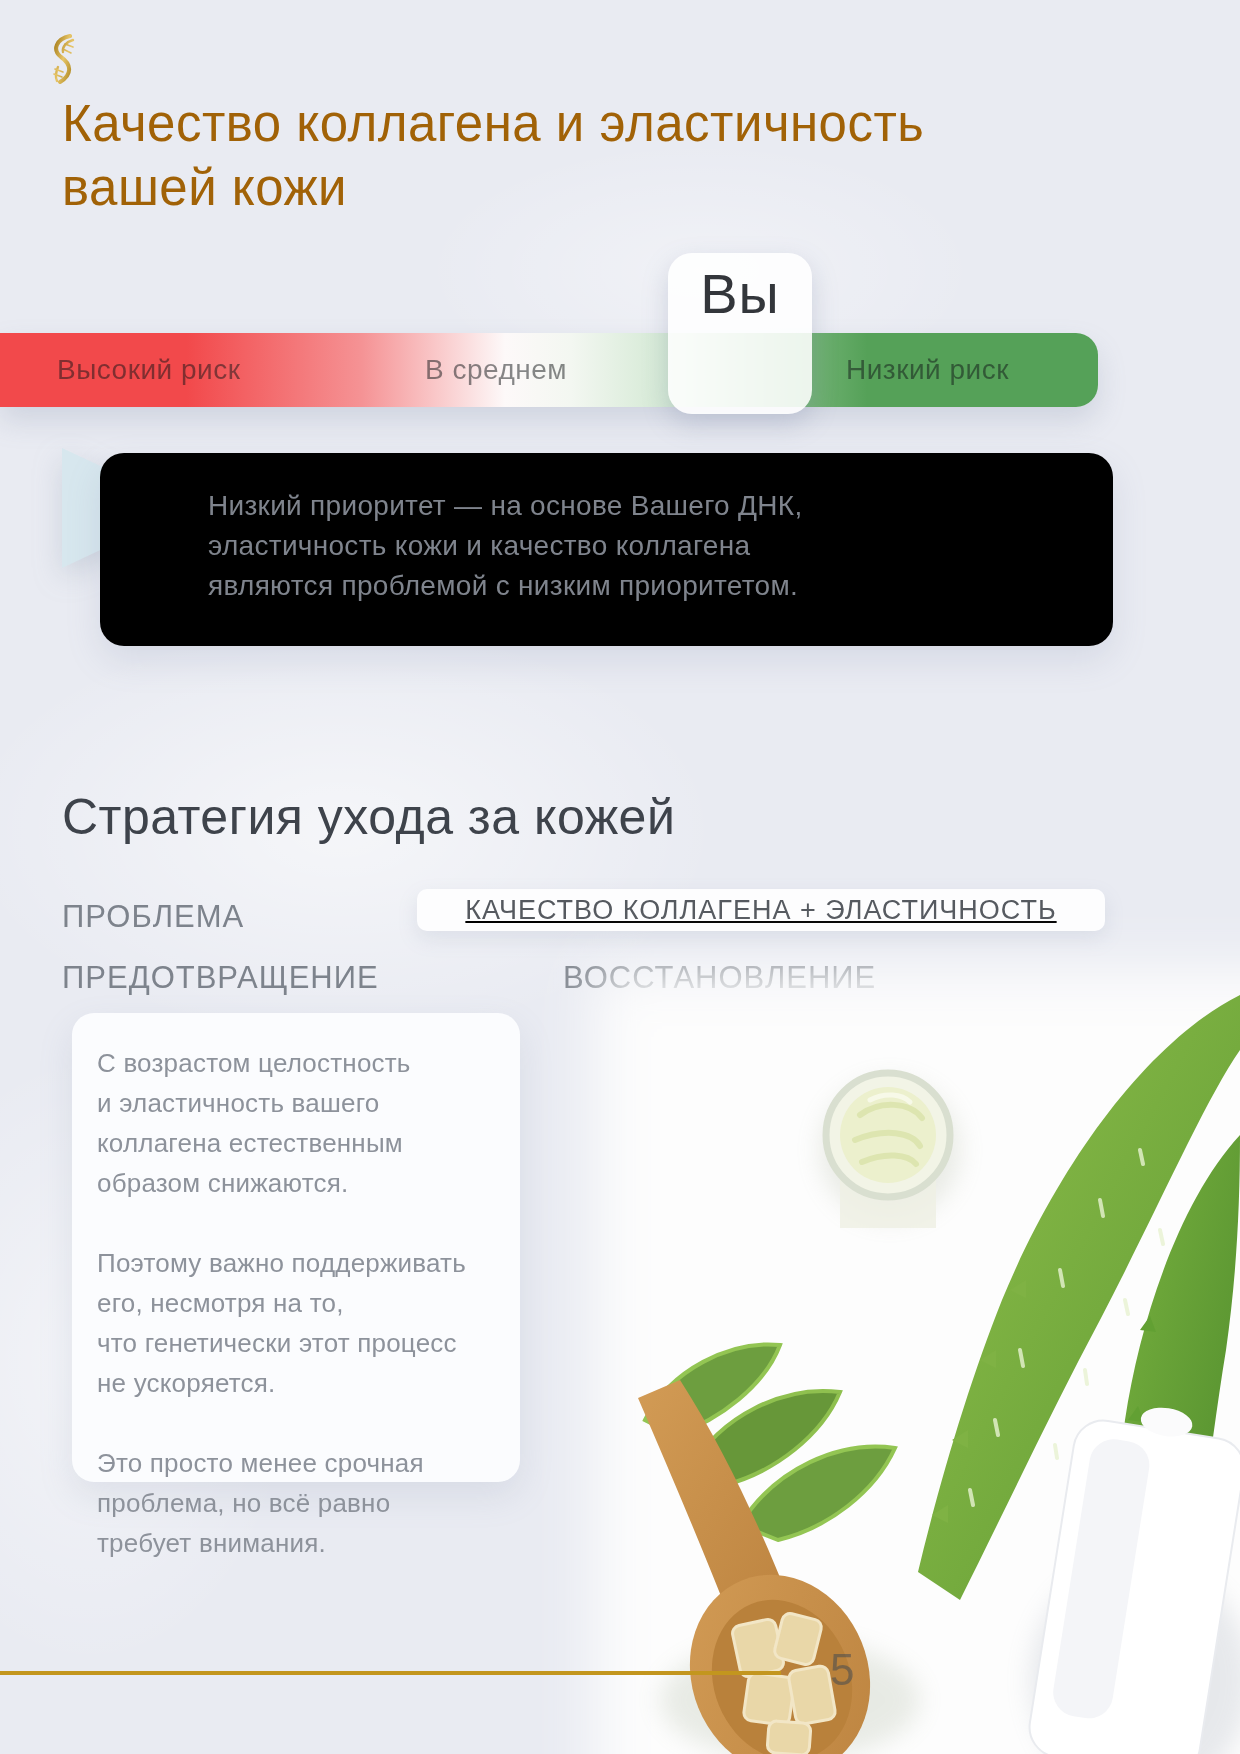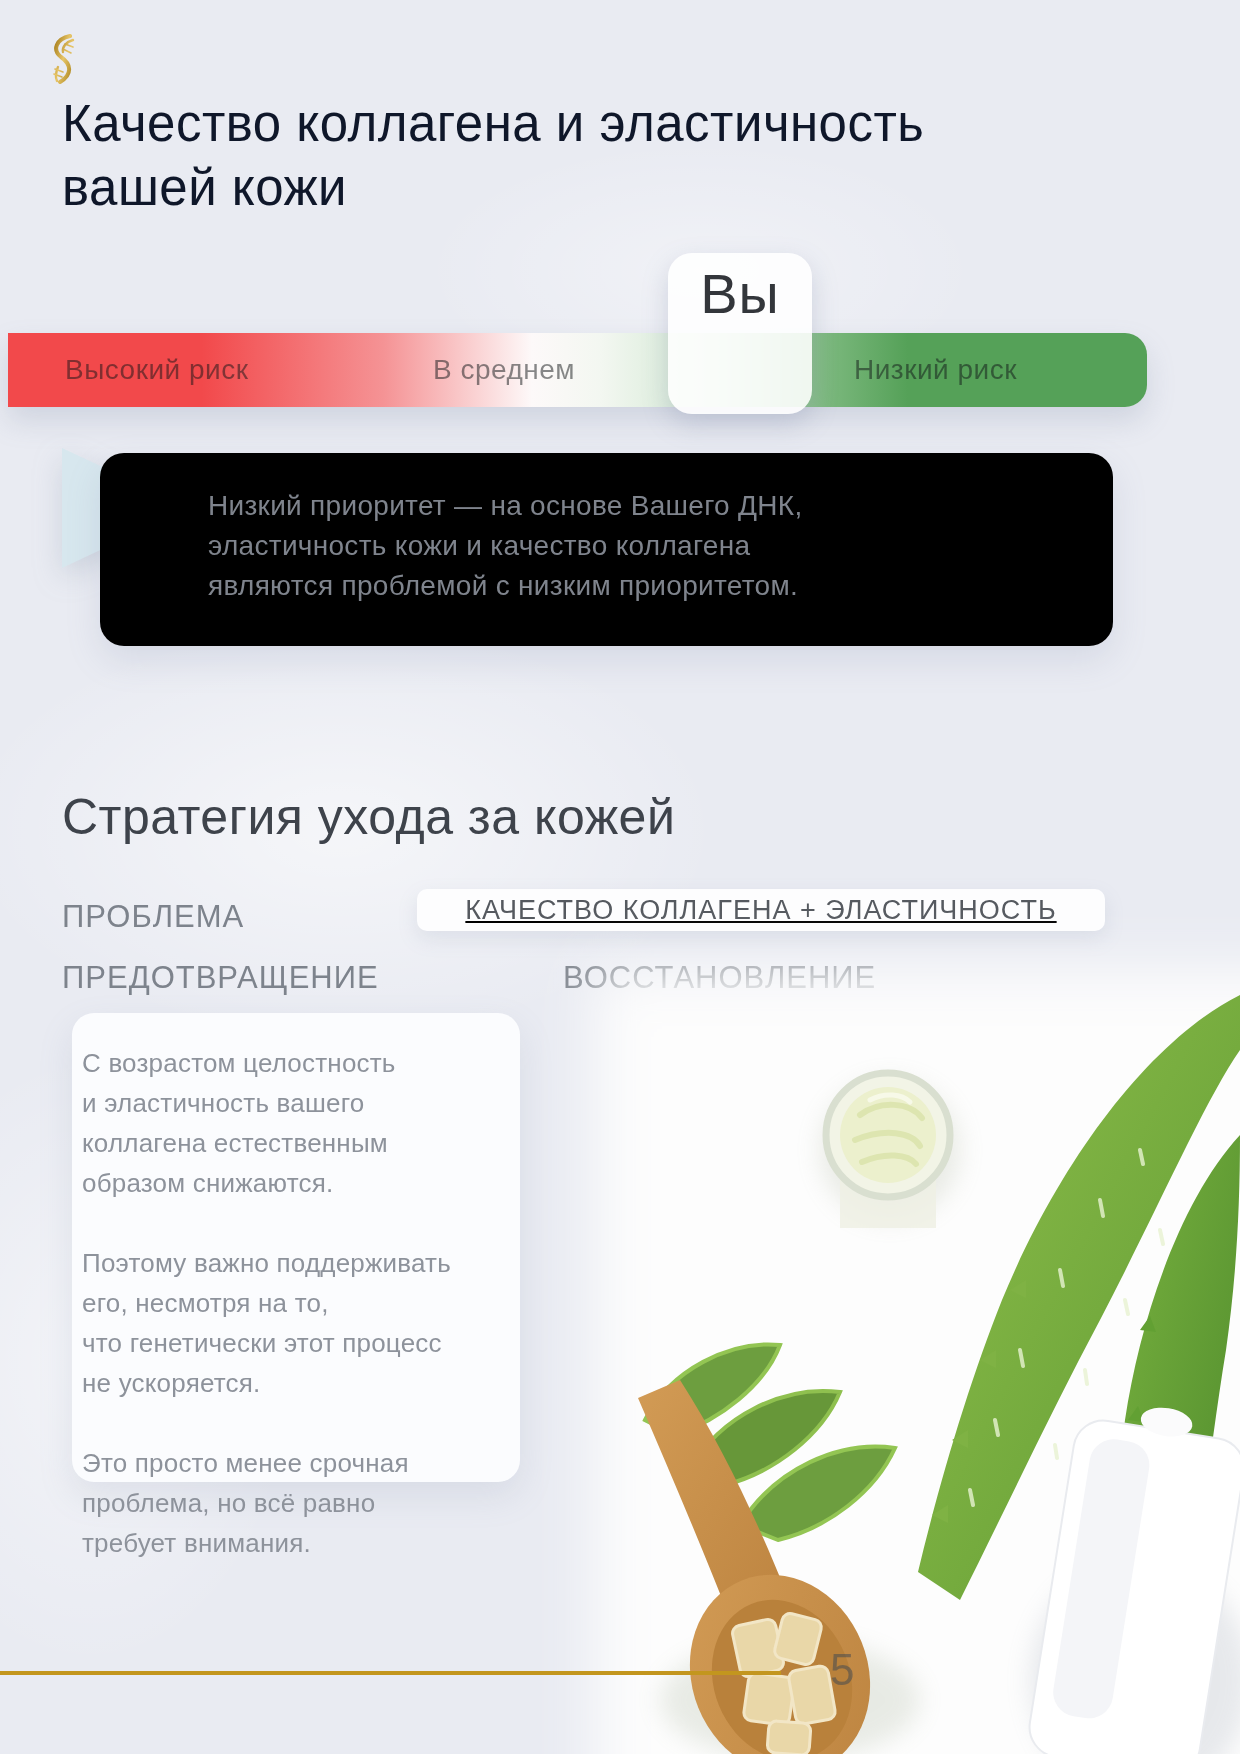--- a/index.html
+++ b/index.html
@@ -6,27 +6,27 @@
   body{font-family:"Liberation Sans",sans-serif;}
   .page{position:relative;width:1240px;height:1754px;background:#e9ebf2;overflow:hidden;}
   .glow{position:absolute;border-radius:50%;pointer-events:none;}
   .glow1{left:-40px;top:620px;width:760px;height:420px;background:radial-gradient(closest-side,rgba(255,255,255,.55),rgba(255,255,255,0));}
   .glow2{left:-120px;top:1050px;width:420px;height:620px;background:radial-gradient(closest-side,rgba(255,255,255,.45),rgba(255,255,255,0));}
   .glow3{left:420px;top:140px;width:560px;height:260px;background:radial-gradient(closest-side,rgba(255,255,255,.35),rgba(255,255,255,0));}
 
   .logo{position:absolute;left:46px;top:34px;width:34px;height:52px;}
 
   .title{position:absolute;left:62px;top:92px;font-size:51px;line-height:64px;font-weight:300;
-         color:#0f172a;letter-spacing:.5px;}
+         color:#a16207;letter-spacing:.5px;}
 
   
-  .risk-bar{position:absolute;left:8px;top:333px;width:1098px;height:74px;
+  .risk-bar{position:absolute;left:0;top:333px;width:1098px;height:74px;
     border-radius:0 22px 22px 0;
     background:linear-gradient(90deg,#f2494b 0%,#f2494b 17%,#f59395 33%,#fdf9f9 46%,#f3f7f1 52%,#cfe7d0 62%,#7bb87d 72%,#55a158 79%,#55a158 100%);
-    box-shadow:0 14px 28px rgba(120,130,160,.22);padding-left:41px;}
+    box-shadow:0 14px 28px rgba(120,130,160,.22);}
   .risk-label{position:absolute;top:50%;transform:translateY(-50%);font-size:28px;font-weight:300;
     color:rgba(15,20,22,.5);letter-spacing:.5px;white-space:nowrap;}
   .risk-high{left:57px;}
   .risk-mid{left:425px;}
   .risk-low{left:846px;}
 
   .you-card{position:absolute;left:668px;top:253px;width:144px;height:161px;border-radius:24px;
     background:rgba(255,255,255,.87);box-shadow:0 10px 26px rgba(120,130,160,.28);
     display:flex;justify-content:center;align-items:flex-start;}
   .you-label{font-size:56px;font-weight:200;color:#33363b;margin-top:8px;letter-spacing:1px;}
@@ -46,21 +46,21 @@
   .lbl-problem{position:absolute;left:62px;top:899px;}
   .lbl-prevention{position:absolute;left:62px;top:960px;}
   .lbl-restoration{position:absolute;left:563px;top:960px;}
   .problem-pill{position:absolute;left:417px;top:889px;width:688px;height:42px;border-radius:10px;
     background:#fdfdfe;box-shadow:0 8px 20px rgba(130,140,170,.16);
     display:flex;align-items:center;justify-content:center;text-decoration:underline;}
   .problem-pill span{font-size:27px;font-weight:300;color:#55595f;letter-spacing:1px;white-space:nowrap;}
 
   .body-card{position:absolute;left:72px;top:1013px;width:448px;height:469px;border-radius:22px;
     background:#fbfcfe;box-shadow:0 14px 34px rgba(130,140,170,.16);box-sizing:border-box;
-    padding:30px 20px 0 10px;}
+    padding:30px 20px 0 25px;}
   .body-card p{margin:0 0 40px 0;font-size:26px;line-height:40px;font-weight:300;color:#8d929b;
     white-space:pre-line;letter-spacing:.2px;}
 
   .photo{position:absolute;left:540px;top:900px;width:700px;height:854px;}
 
   .footer-line{position:absolute;left:0;top:1671px;width:781px;height:4px;background:#c3961e;}
   .page-num{position:absolute;left:830px;top:1645px;font-size:44px;font-weight:300;color:rgba(70,75,80,.55);}
 </style>
 </head>
 <body>

